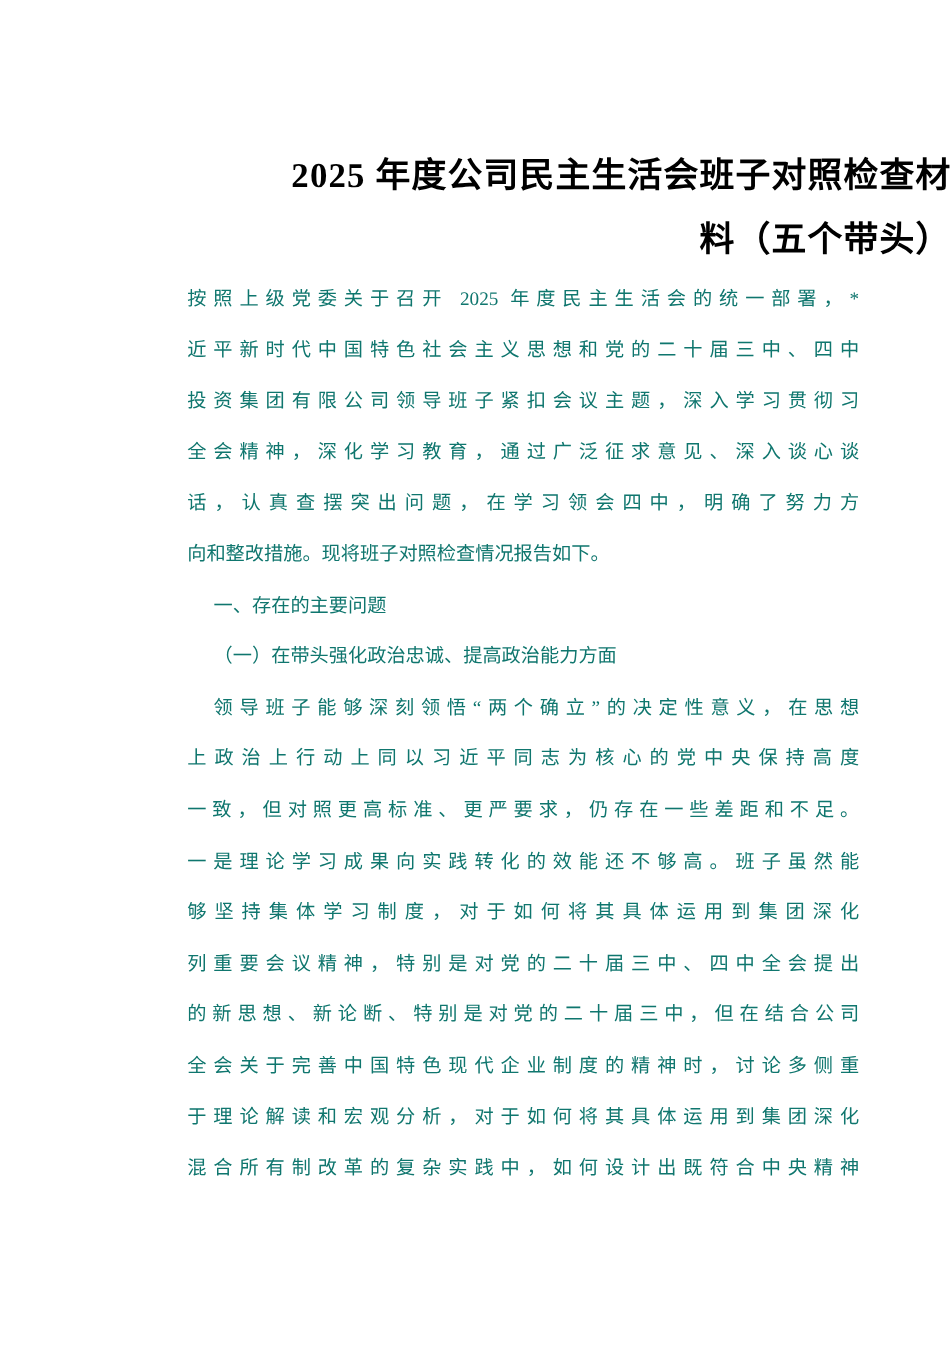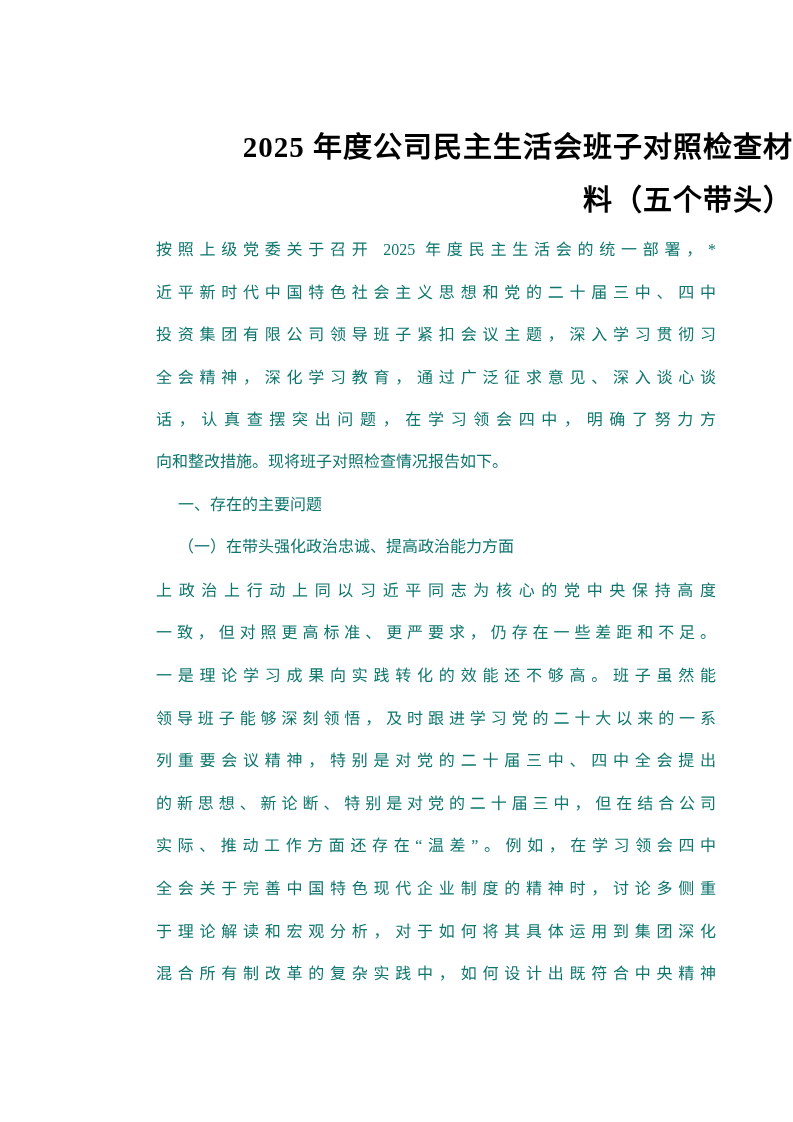--- a/index.html
+++ b/index.html
@@ -48,21 +48,20 @@
     white-space: normal;
     text-align: justify;
     text-align-last: justify;
     text-justify: inter-character;
   }
   
   .lline {
     white-space: normal;
     text-align: left;
     text-align-last: left;
-    font-family: Liberation Mono, monospace;
   }
   
   .ind1 {
     text-indent: 22px;
   }
 </style>
 </head>
 <body>
 
 <div class="page">
@@ -74,25 +73,25 @@
 
   <div class="doc-body">
     <div class="line jline">按照上级党委关于召开 2025 年度民主生活会的统一部署，*</div>
     <div class="line jline">近平新时代中国特色社会主义思想和党的二十届三中、四中</div>
     <div class="line jline">投资集团有限公司领导班子紧扣会议主题，深入学习贯彻习</div>
     <div class="line jline">全会精神，深化学习教育，通过广泛征求意见、深入谈心谈</div>
     <div class="line jline">话，认真查摆突出问题，在学习领会四中，明确了努力方</div>
     <div class="line lline">向和整改措施。现将班子对照检查情况报告如下。</div>
     <div class="line lline ind1">一、存在的主要问题</div>
     <div class="line lline ind1">（一）在带头强化政治忠诚、提高政治能力方面</div>
+    <div class="line jline ind1">领导班子能够深刻领悟“两个确立”的决定性意义，在思想</div>
     <div class="line jline">上政治上行动上同以习近平同志为核心的党中央保持高度</div>
     <div class="line jline">一致，但对照更高标准、更严要求，仍存在一些差距和不足。</div>
     <div class="line jline">一是理论学习成果向实践转化的效能还不够高。班子虽然能</div>
-    <div class="line jline">领导班子能够深刻领悟，及时跟进学习党的二十大以来的一系</div>
+    <div class="line jline">够坚持集体学习制度，对于如何将其具体运用到集团深化</div>
     <div class="line jline">列重要会议精神，特别是对党的二十届三中、四中全会提出</div>
     <div class="line jline">的新思想、新论断、特别是对党的二十届三中，但在结合公司</div>
-    <div class="line jline">实际、推动工作方面还存在“温差”。例如，在学习领会四中</div>
     <div class="line jline">全会关于完善中国特色现代企业制度的精神时，讨论多侧重</div>
     <div class="line jline">于理论解读和宏观分析，对于如何将其具体运用到集团深化</div>
     <div class="line jline">混合所有制改革的复杂实践中，如何设计出既符合中央精神</div>
   </div>
 
 </div>
 
 </body></html>

